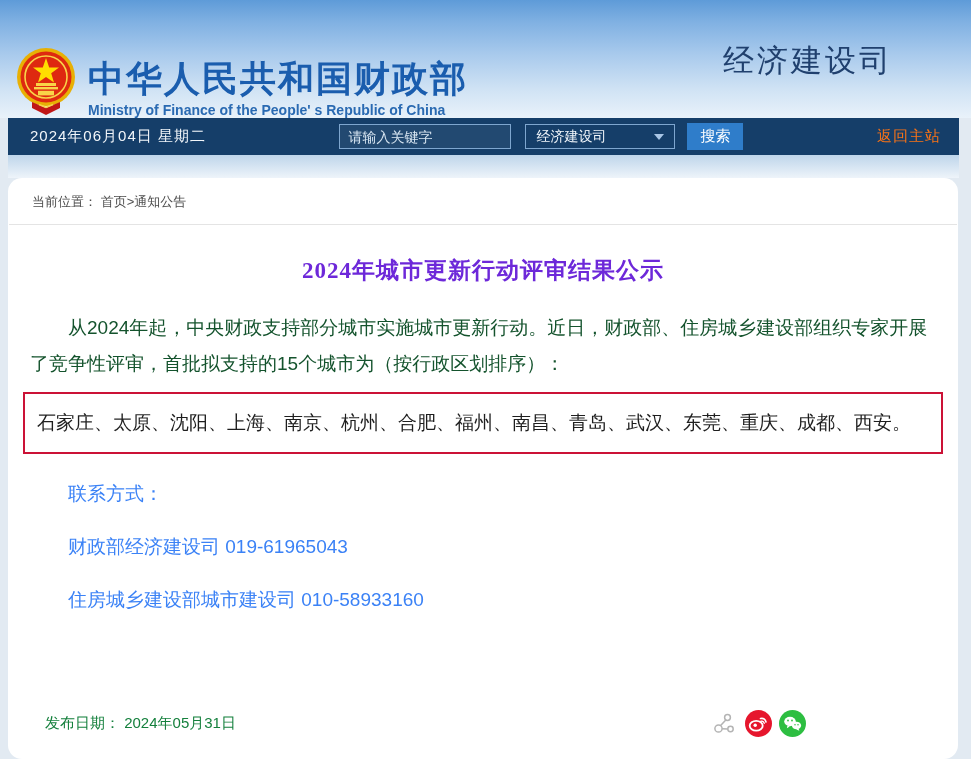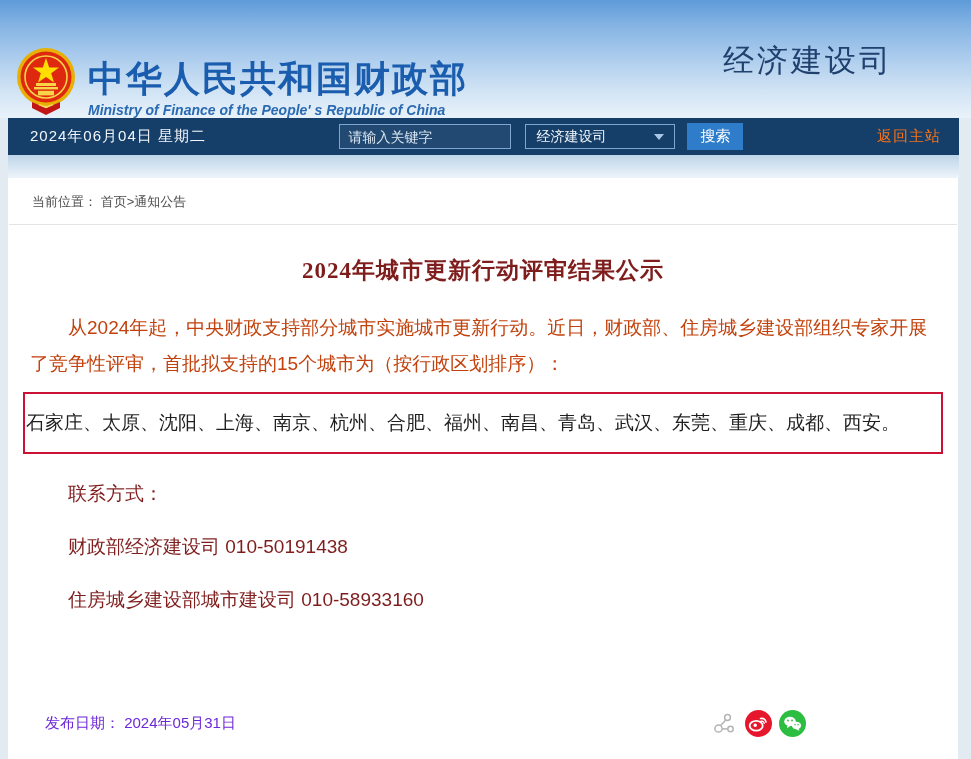--- a/index.html
+++ b/index.html
@@ -7,21 +7,21 @@
     font-family:"Liberation Sans","DejaVu Sans",sans-serif; }
   .page { width:971px; height:759px; display:flex; flex-direction:column; }
 
   
   .banner { position:relative; height:118px; width:971px;
     background:linear-gradient(180deg,#5e9bd8 0%,#7fb0e2 18%,#a7c9ec 45%,#cfe2f4 75%,#e9f2fa 100%);
     display:flex; align-items:flex-end; }
   .emblem-wrap { margin:4px 0 0 15px; width:62px; height:72px; flex:0 0 auto; }
   .site-ident { margin-left:11px; padding-top:2px; }
   .site-title { font-size:36px; font-weight:bold; color:#1a5dae; letter-spacing:2px; line-height:40px; }
-  .site-subtitle { font-size:14px; font-weight:bold; color:#2a6ab2; margin-top:3px; letter-spacing:0px;font-style:italic; }
+  .site-subtitle { font-size:14px; font-weight:bold; color:#2a6ab2; margin-top:3px; letter-spacing:0px; }
   .dept-name { position:absolute; right:78px; top:40px; font-size:31px; color:#20406e;
     font-weight:500; letter-spacing:3px; }
 
   
   .navbar { height:37px; margin:0 12px 0 8px; background:#153e69; display:flex; align-items:center;justify-content:flex-end; }
   .nav-date { color:#f2f6fa; font-size:15px; margin-left:22px; letter-spacing:1px; white-space:nowrap; }
   .nav-search { margin-left:auto; display:flex; align-items:center; }
   .search-input { width:172px; height:25px; background:rgba(255,255,255,0.06);
     border:1px solid #7ea6cf; color:#eef4fa; font-size:14px; padding:0 8px; outline:none; }
   .search-input::placeholder { color:#d8e6f2; }
@@ -33,34 +33,34 @@
   .search-btn { height:27px; padding:0 13px; margin-left:12px; background:#2f7dca; border:none;
     color:#ffffff; font-size:15px; cursor:pointer; }
   .home-link { margin-left:auto; margin-right:18px; color:#f97316; font-size:15px;
     text-decoration:none; letter-spacing:1px; }
 
   
   .sub-strip { height:23px; margin:0 12px 0 8px;
     background:linear-gradient(180deg,#bed5ea 0%,#d8e6f3 55%,#eef4fa 100%); }
 
   
-  .card { flex:1; margin:0 13px 0 8px; background:#ffffff; display:flex; flex-direction:column; }
+  .card { flex:1; margin:0 13px 0 8px; background:#ffffff; display:flex; flex-direction:column;border-radius:14px; }
   .breadcrumb { padding:15px 0 13px 23px; font-size:13px; color:#4d4d4d;
     border-bottom:1px solid #e4e4e4; margin:0 1px; }
   .article { padding:0 22px; color:#2d2d2d; }
   .article-title { margin-top:30px; text-align:center; font-family:"Liberation Serif","DejaVu Serif",serif;
-    font-size:23px; font-weight:bold; color:#7f1d1d; letter-spacing:1px; }
-  .para { font-size:19px; line-height:36px; margin-top:24px; text-indent:2em; color:#c2410c; }
-  .highlight-box { border:2px solid #cb1236; margin:10px -7px 0 -7px; padding:9px 1px;
+    font-size:23px; font-weight:bold; color:#6d28d9; letter-spacing:1px; }
+  .para { font-size:19px; line-height:36px; margin-top:24px; text-indent:2em; color:#14532d; }
+  .highlight-box { border:2px solid #cb1236; margin:10px -7px 0 -7px; padding:9px 12px;
     font-size:19px; line-height:40px; color:#1e1e1e; }
-  .contact-line { font-size:19px; line-height:26px; margin-top:27px; text-indent:2em; color:#7f1d1d; }
+  .contact-line { font-size:19px; line-height:26px; margin-top:27px; text-indent:2em; color:#3b82f6; }
 
   
   .card-footer { margin-top:auto; padding:0 0 22px 0; display:flex; align-items:center; }
-  .publish-date { margin-left:37px; font-size:15px; color:#6d28d9; }
+  .publish-date { margin-left:37px; font-size:15px; color:#15803d; }
   .share-icons { margin-left:auto; margin-right:152px; display:flex; align-items:center; gap:7px; }
   .icon-btn { width:27px; height:27px; display:flex; align-items:center; justify-content:center; cursor:pointer; }
 </style>
 </head>
 <body>
 
 <div class="page">
 
   <div class="banner">
     <div class="emblem-wrap">
@@ -102,21 +102,21 @@
     <div class="breadcrumb">
       <span>当前位置：</span>
       <span>首页&gt;通知公告</span>
     </div>
 
     <div class="article">
       <h1 class="article-title">2024年城市更新行动评审结果公示</h1>
       <p class="para">从2024年起，中央财政支持部分城市实施城市更新行动。近日，财政部、住房城乡建设部组织专家开展了竞争性评审，首批拟支持的15个城市为（按行政区划排序）：</p>
       <div class="highlight-box">石家庄、太原、沈阳、上海、南京、杭州、合肥、福州、南昌、青岛、武汉、东莞、重庆、成都、西安。</div>
       <p class="contact-line">联系方式：</p>
-      <p class="contact-line">财政部经济建设司 010-50191438</p>
+      <p class="contact-line">财政部经济建设司 019-61965043</p>
       <p class="contact-line">住房城乡建设部城市建设司 010-58933160</p>
     </div>
 
     <div class="card-footer">
       <div class="publish-date">
         <span>发布日期：</span>
         <span>2024年05月31日</span>
       </div>
       <div class="share-icons">
         <span class="icon-btn">

